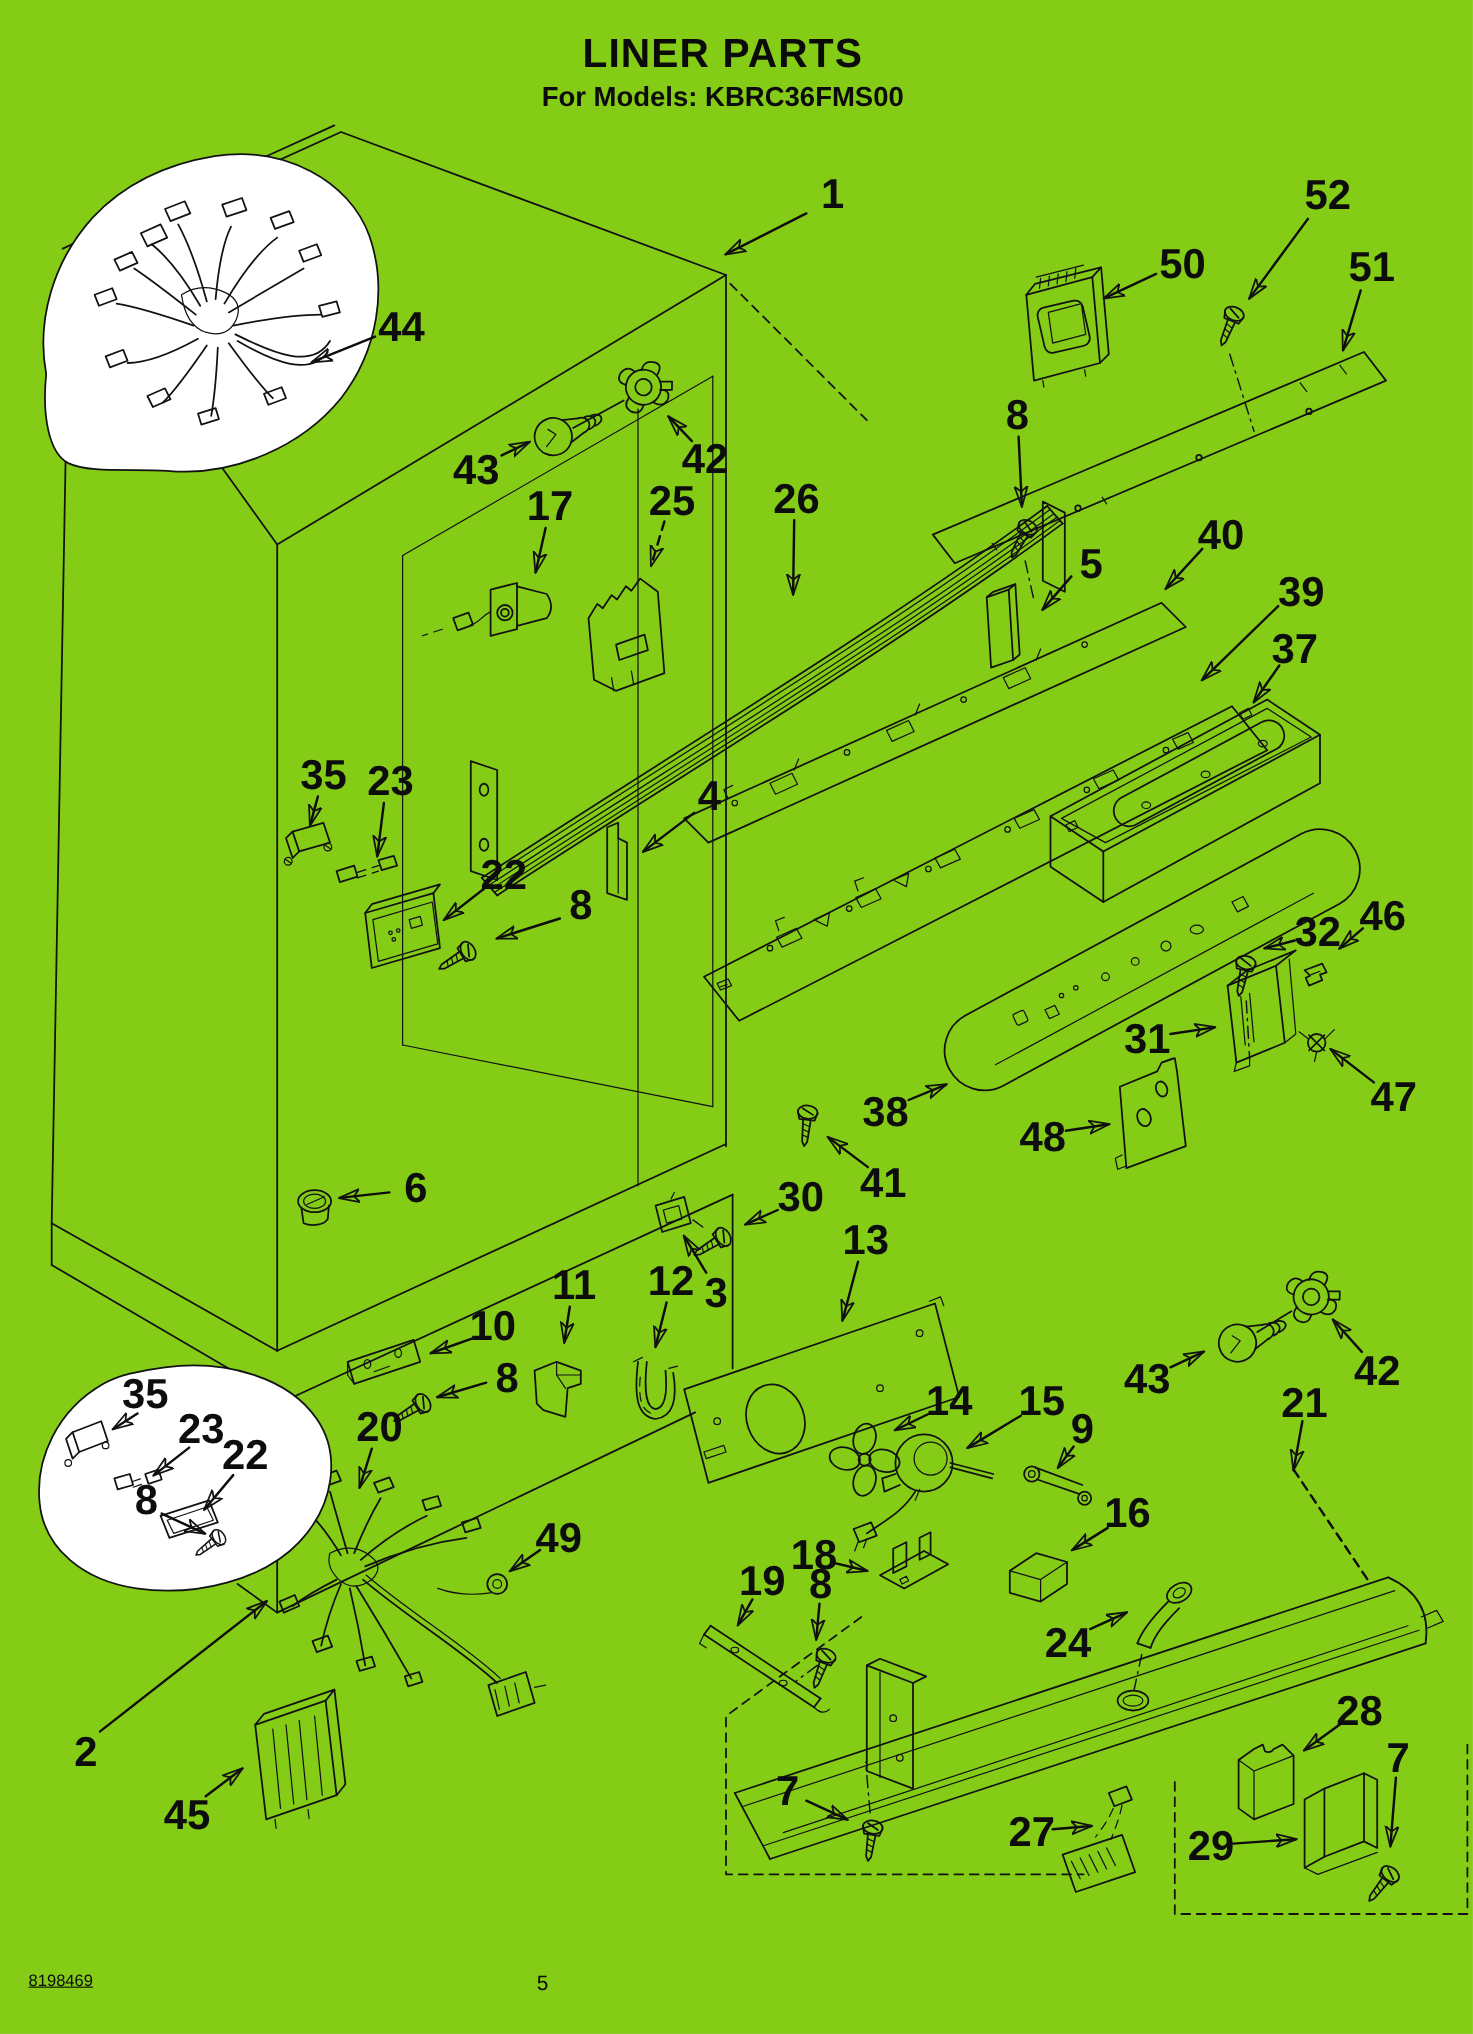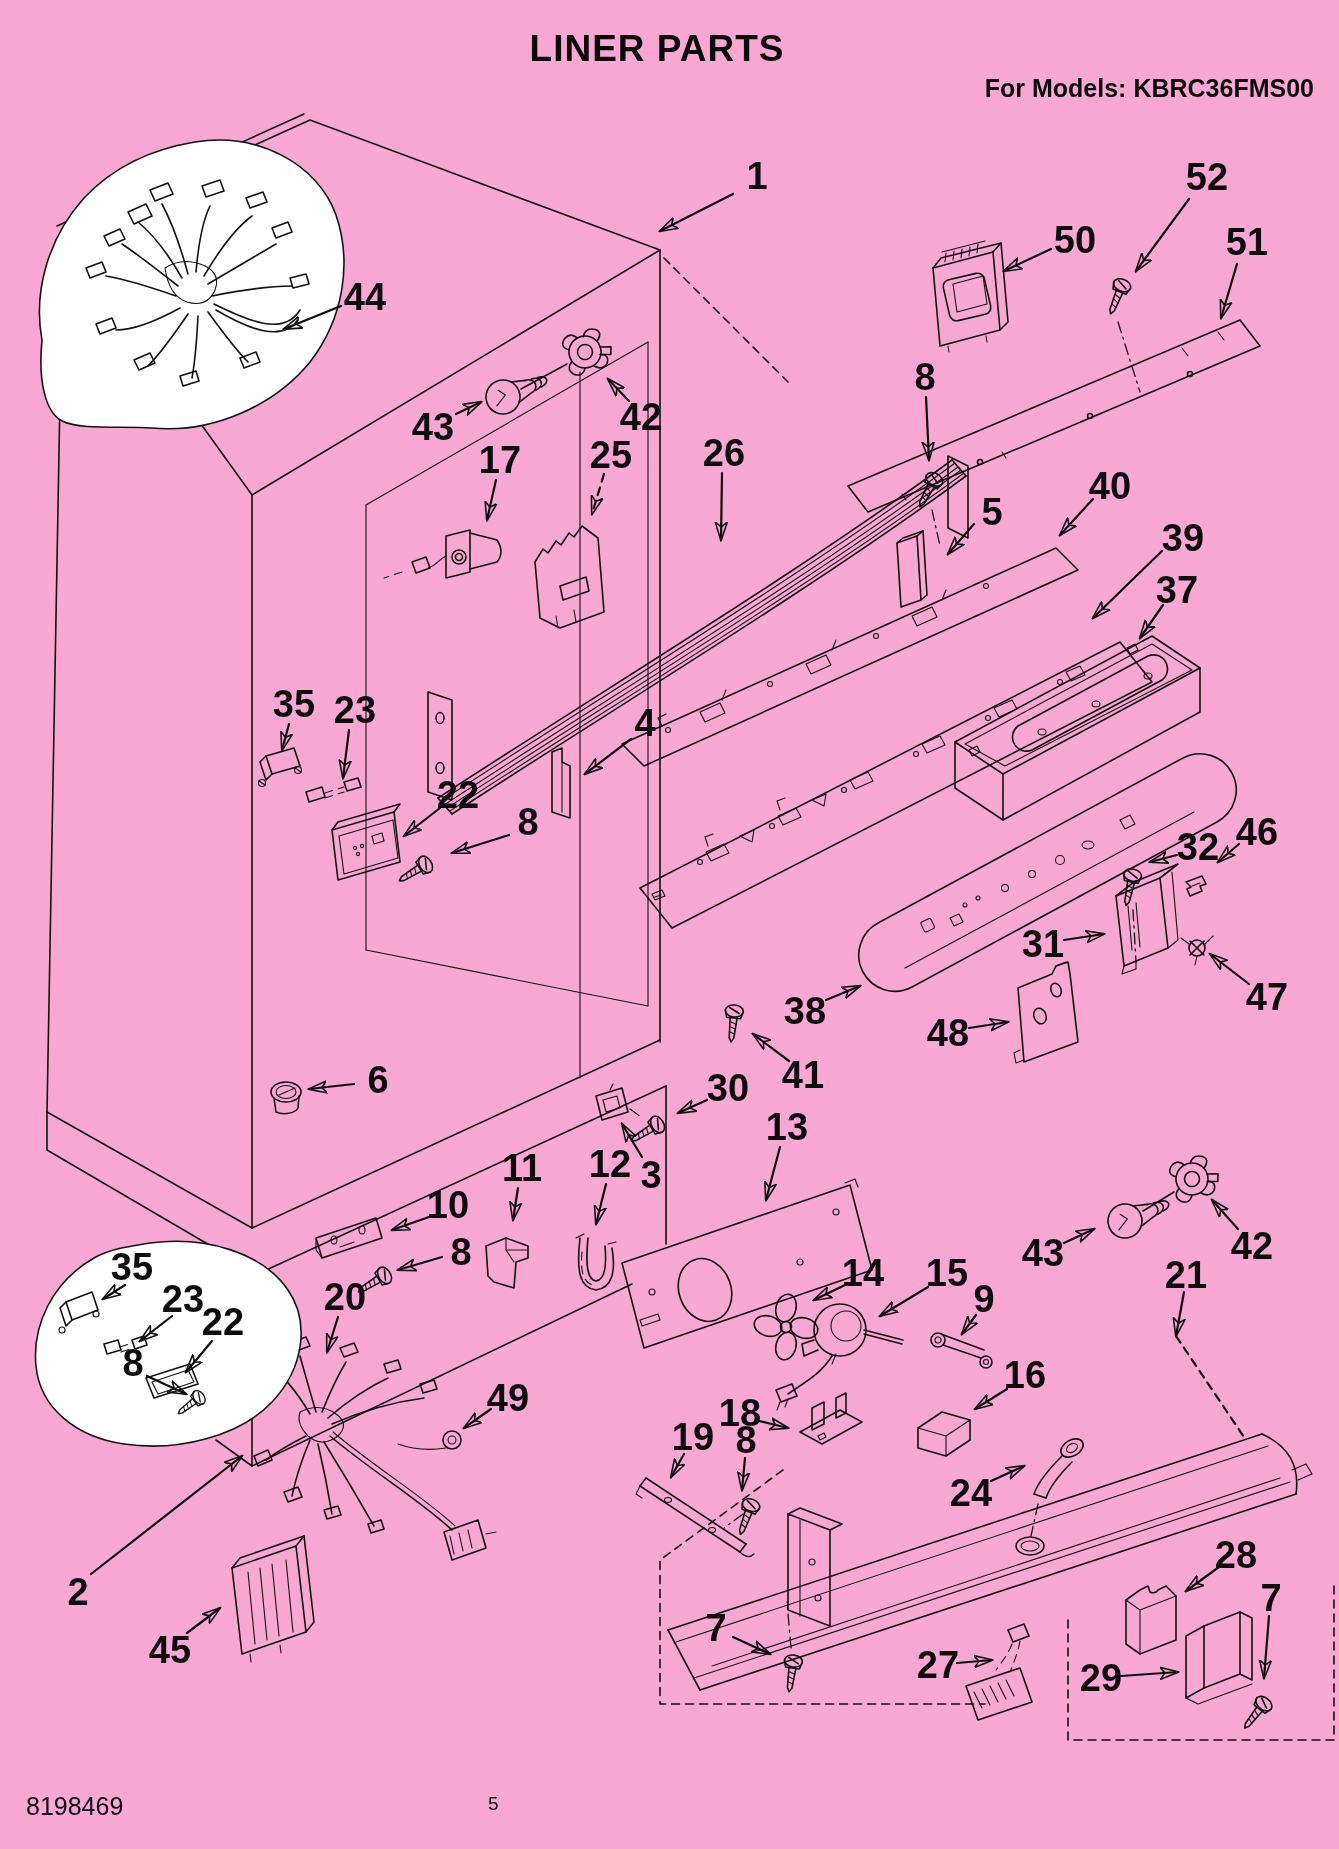--- a/index.html
+++ b/index.html
@@ -1,22 +1,22 @@
 <!DOCTYPE html>
 <html><head>
 <meta charset="utf-8">
 <style>
   html,body{margin:0;padding:0;background:#e8e8e8;}
-  .page{position:relative;width:1339px;height:1849px;background:#f9a8d4;
+  .page{position:relative;width:1339px;height:1849px;background:#84cc16;
         font-family:"Liberation Sans",sans-serif;overflow:hidden;margin:0 auto;}
   .hdr{position:absolute;top:30px;left:0;width:1314px;text-align:center;color:#0b0b0b;}
   .t1{font-size:37px;font-weight:bold;letter-spacing:1px;line-height:1.05;}
-  .t2{font-size:25px;font-weight:bold;margin-top:5px;text-align:right;}
+  .t2{font-size:25px;font-weight:bold;margin-top:5px;}
   .t3{font-size:21px;font-weight:bold;margin-top:3px;}
-  .ftr-doc{position:absolute;left:26px;top:1792px;font-size:25px;color:#0b0b0b;}
+  .ftr-doc{position:absolute;left:26px;top:1792px;font-size:15px;color:#0b0b0b;text-decoration:underline;}
   .ftr-pg{position:absolute;left:488px;top:1793px;font-size:19px;color:#0b0b0b;}
   svg.art{position:absolute;left:0;top:0;}
   svg.art path,svg.art line,svg.art circle,svg.art ellipse,svg.art rect,svg.art polyline{
       fill:none;stroke:#121212;stroke-width:1.6;stroke-linecap:round;stroke-linejoin:round;}
   svg.art .wht{fill:#ffffff;}
   svg.art .thin{stroke-width:1.1;}
   svg.art .dsh{stroke-dasharray:8 6;}
   svg.art .ddot{stroke-dasharray:11 5 2 5;stroke-width:1.3;}
   svg.art text.callout{font-family:"Liberation Sans",sans-serif;font-size:38px;font-weight:bold;
       fill:#0d0d0d;stroke:none;text-anchor:middle;}

